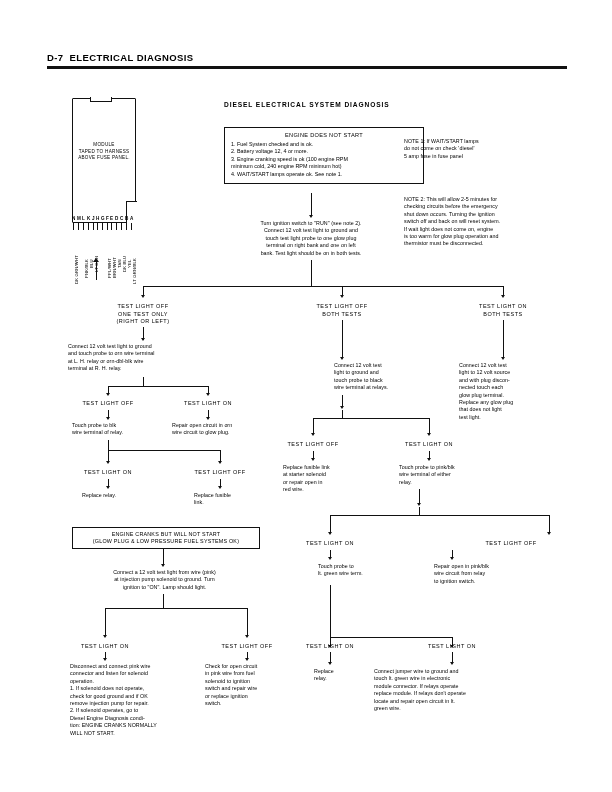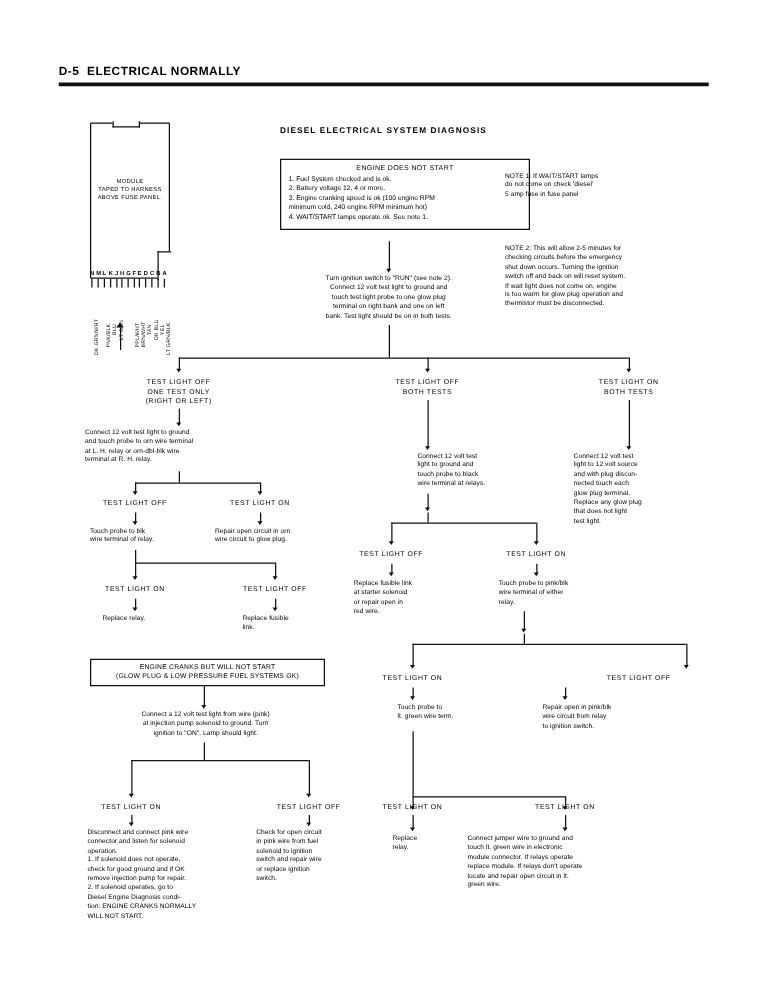--- a/index.html
+++ b/index.html
@@ -52,21 +52,21 @@
         letter-spacing:.2px;}
   .diagram-title{position:absolute;font-size:6.6px;font-weight:bold;letter-spacing:.9px;}
 </style>
 </head>
 <body>
 
 <div class="page">
 
   <div class="hdr">
     <div class="hdr-title">
-      <span>D-5</span>&nbsp;&nbsp;<span>ELECTRICAL NORMALLY</span>
+      <span>D-7</span>&nbsp;&nbsp;<span>ELECTRICAL DIAGNOSIS</span>
     </div>
     <div class="hdr-rule"></div>
   </div>
 
   <div class="module">
     <div class="mod-body"></div>
     <div class="mod-notch"></div>
     <div class="mod-step"></div>
     <div class="mod-label">
       <div>MODULE</div>

